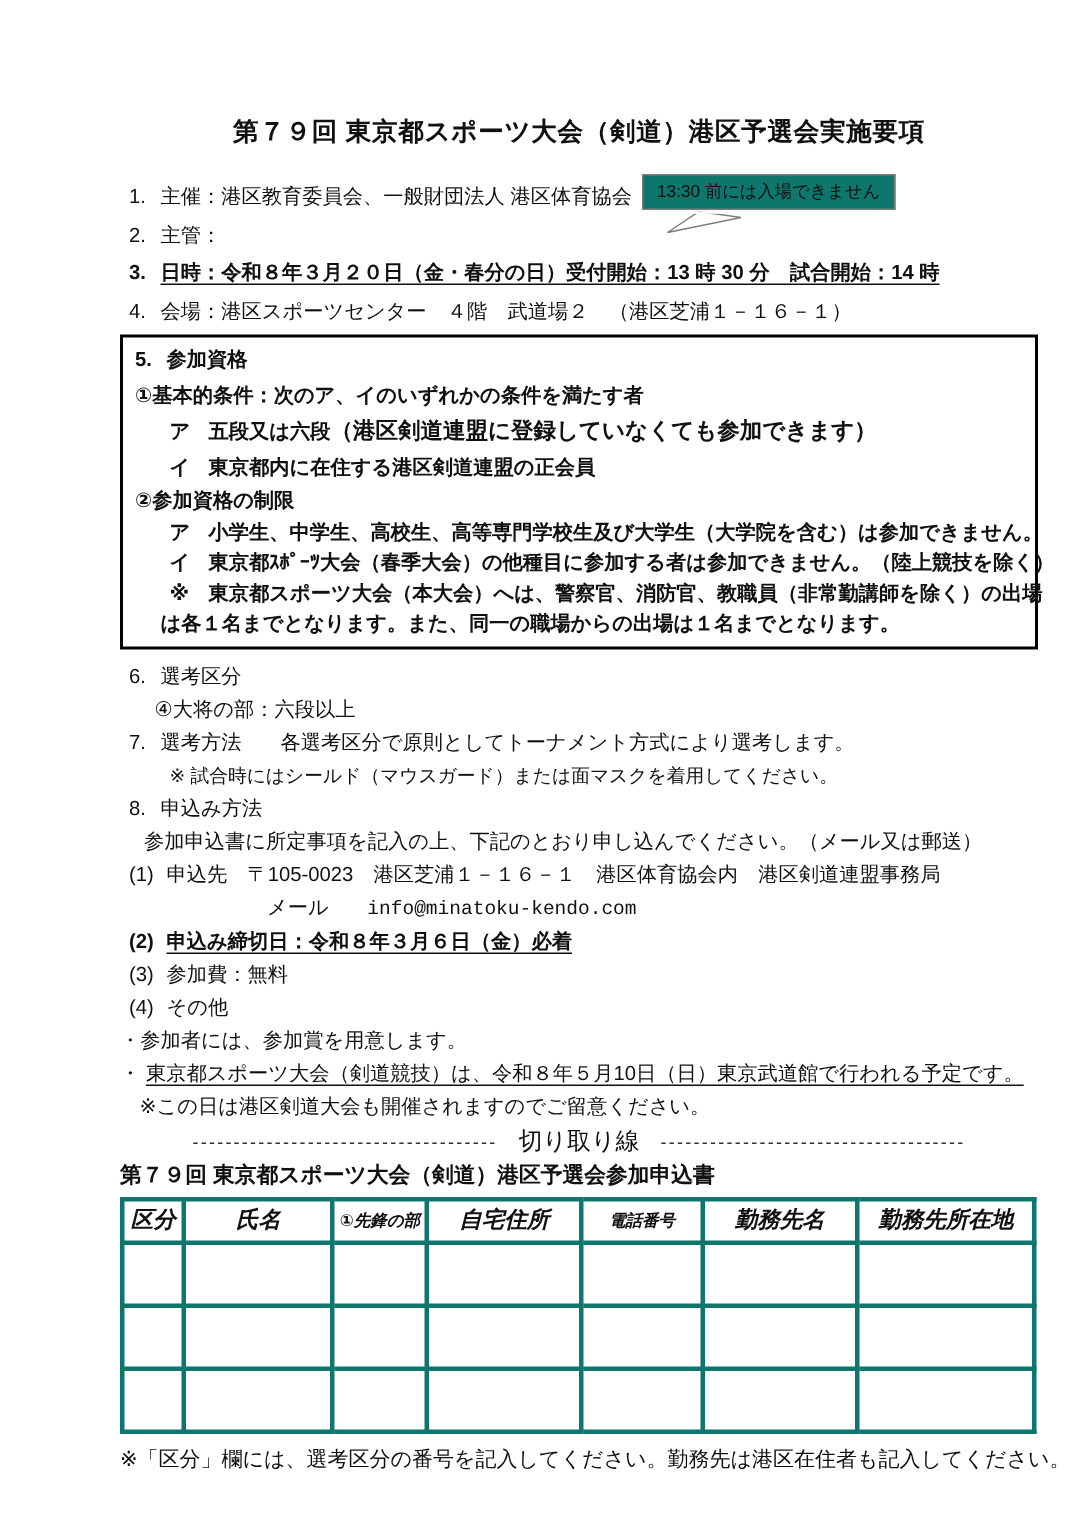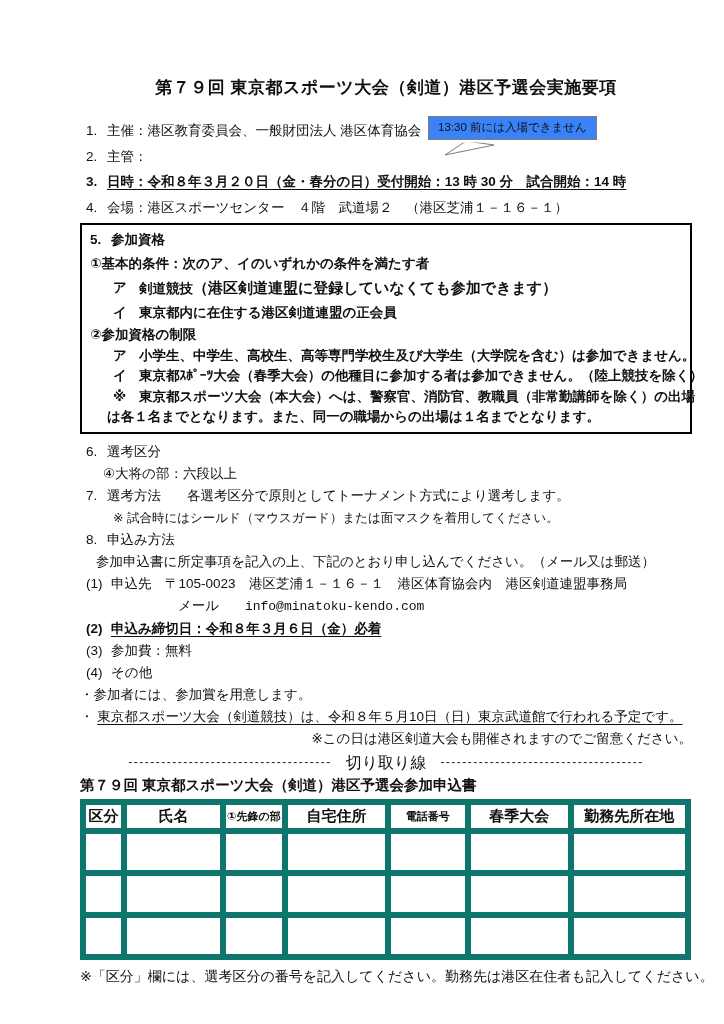--- a/index.html
+++ b/index.html
@@ -13,51 +13,51 @@
 
   .doc-title { text-align:center; font-size:17px; font-weight:bold; letter-spacing:.5px; margin-bottom:19px; }
 
   .line { font-size:13.5px; line-height:25.5px; white-space:nowrap; }
   .num-row { display:flex; padding-left:6px; }
   .num { flex:none; width:21px; }
   .bold { font-weight:bold; }
   .ul { text-decoration:underline; text-underline-offset:3px; }
 
   
-  .callout { position:absolute; left:428px; top:116px; background:#3b82f6; border:1px solid #7d7d7d;
+  .callout { position:absolute; left:428px; top:116px; background:#0f766e; border:1px solid #7d7d7d;
              padding:3px 9px 4px; font-size:11.5px; white-space:nowrap; z-index:3; }
   .callout-tail { position:absolute; left:444px; top:141px; z-index:4; }
 
   
   .box5 { border:2px solid #000; margin-top:3px; padding:3px 8px 4px 8px; }
   .box5 .bline { font-size:13.5px; font-weight:bold; line-height:24px; white-space:nowrap; }
   .box5 .tight { line-height:20.5px; }
   .box5 .ind { padding-left:23px; display:flex; }
   .box5 .marker { flex:none; width:26px; }
   .box5 .paren { font-size:15px; font-weight:bold; }
   .box5 .cont { padding-left:17px; }
 
   .s-line { font-size:13.5px; line-height:22px; white-space:nowrap; }
   .ind23 { margin-left:23px; }
   .ind33 { margin-left:33px; font-size:12.5px; }
   .ind16 { margin-left:16px; }
-  .ind13 { margin-left:13px;text-align:right; }
+  .ind13 { margin-left:13px; }
   .mail-line { margin-left:98px; }
   .mail-addr { margin-left:22px; font-family:"Liberation Mono","DejaVu Sans Mono",monospace; font-size:13px; }
   .gap { display:inline-block; width:26px; }
 
   .cutline { display:flex; align-items:center; justify-content:center; font-size:12px; line-height:23px;
              margin-top:1px; white-space:nowrap; }
   .cutline .dash { letter-spacing:1.5px; color:#222; overflow:hidden; }
   .cutline .cut-label { margin:0 14px; font-size:16px; }
 
   .form-title { text-align:left; font-size:14.5px; font-weight:bold; line-height:20px; margin-top:1px; }
 
   table.form { border-collapse:collapse; width:611px; margin-top:4px; table-layout:fixed; }
-  table.form th, table.form td { border:6px solid #0f766e; }
+  table.form th, table.form td { border:3px solid #0f766e;font-style:italic; }
   table.form { border:2px solid #000; }
   table.form th { height:29px; font-size:15px; font-weight:bold; text-align:center; vertical-align:middle; white-space:nowrap; }
   table.form th.small { font-size:11px; font-weight:bold; }
   table.form td { height:42px; }
 
   .form-note { font-size:14px; line-height:22px; margin-top:5px; white-space:nowrap; }
 </style>
 </head>
 <body>
 
@@ -93,21 +93,21 @@
     </div>
 
     <div class="box5">
       <div class="bline num-row" style="padding-left:0;">
         <span class="num">5.</span>
         <span>参加資格</span>
       </div>
       <div class="bline">①基本的条件：次のア、イのいずれかの条件を満たす者</div>
       <div class="bline ind">
         <span class="marker">ア</span>
-        <span><span>剣道競技</span><span class="paren">（港区剣道連盟に登録していなくても参加できます）</span></span>
+        <span><span>五段又は六段</span><span class="paren">（港区剣道連盟に登録していなくても参加できます）</span></span>
       </div>
       <div class="bline ind">
         <span class="marker">イ</span>
         <span>東京都内に在住する港区剣道連盟の正会員</span>
       </div>
       <div class="bline tight">②参加資格の制限</div>
       <div class="bline tight ind">
         <span class="marker">ア</span>
         <span>小学生、中学生、高校生、高等専門学校生及び大学生（大学院を含む）は参加できません。</span>
       </div>
@@ -186,21 +186,21 @@
           <col style="width:17%">
           <col style="width:19.4%">
       </colgroup>
       <thead>
         <tr>
           <th>区分</th>
           <th>氏名</th>
           <th class="small">①先鋒の部</th>
           <th>自宅住所</th>
           <th class="small">電話番号</th>
-          <th>春季大会</th>
+          <th>勤務先名</th>
           <th>勤務先所在地</th>
         </tr>
       </thead>
       <tbody>
         <tr>
           <td></td>
             <td></td>
             <td></td>
             <td></td>
             <td></td>

